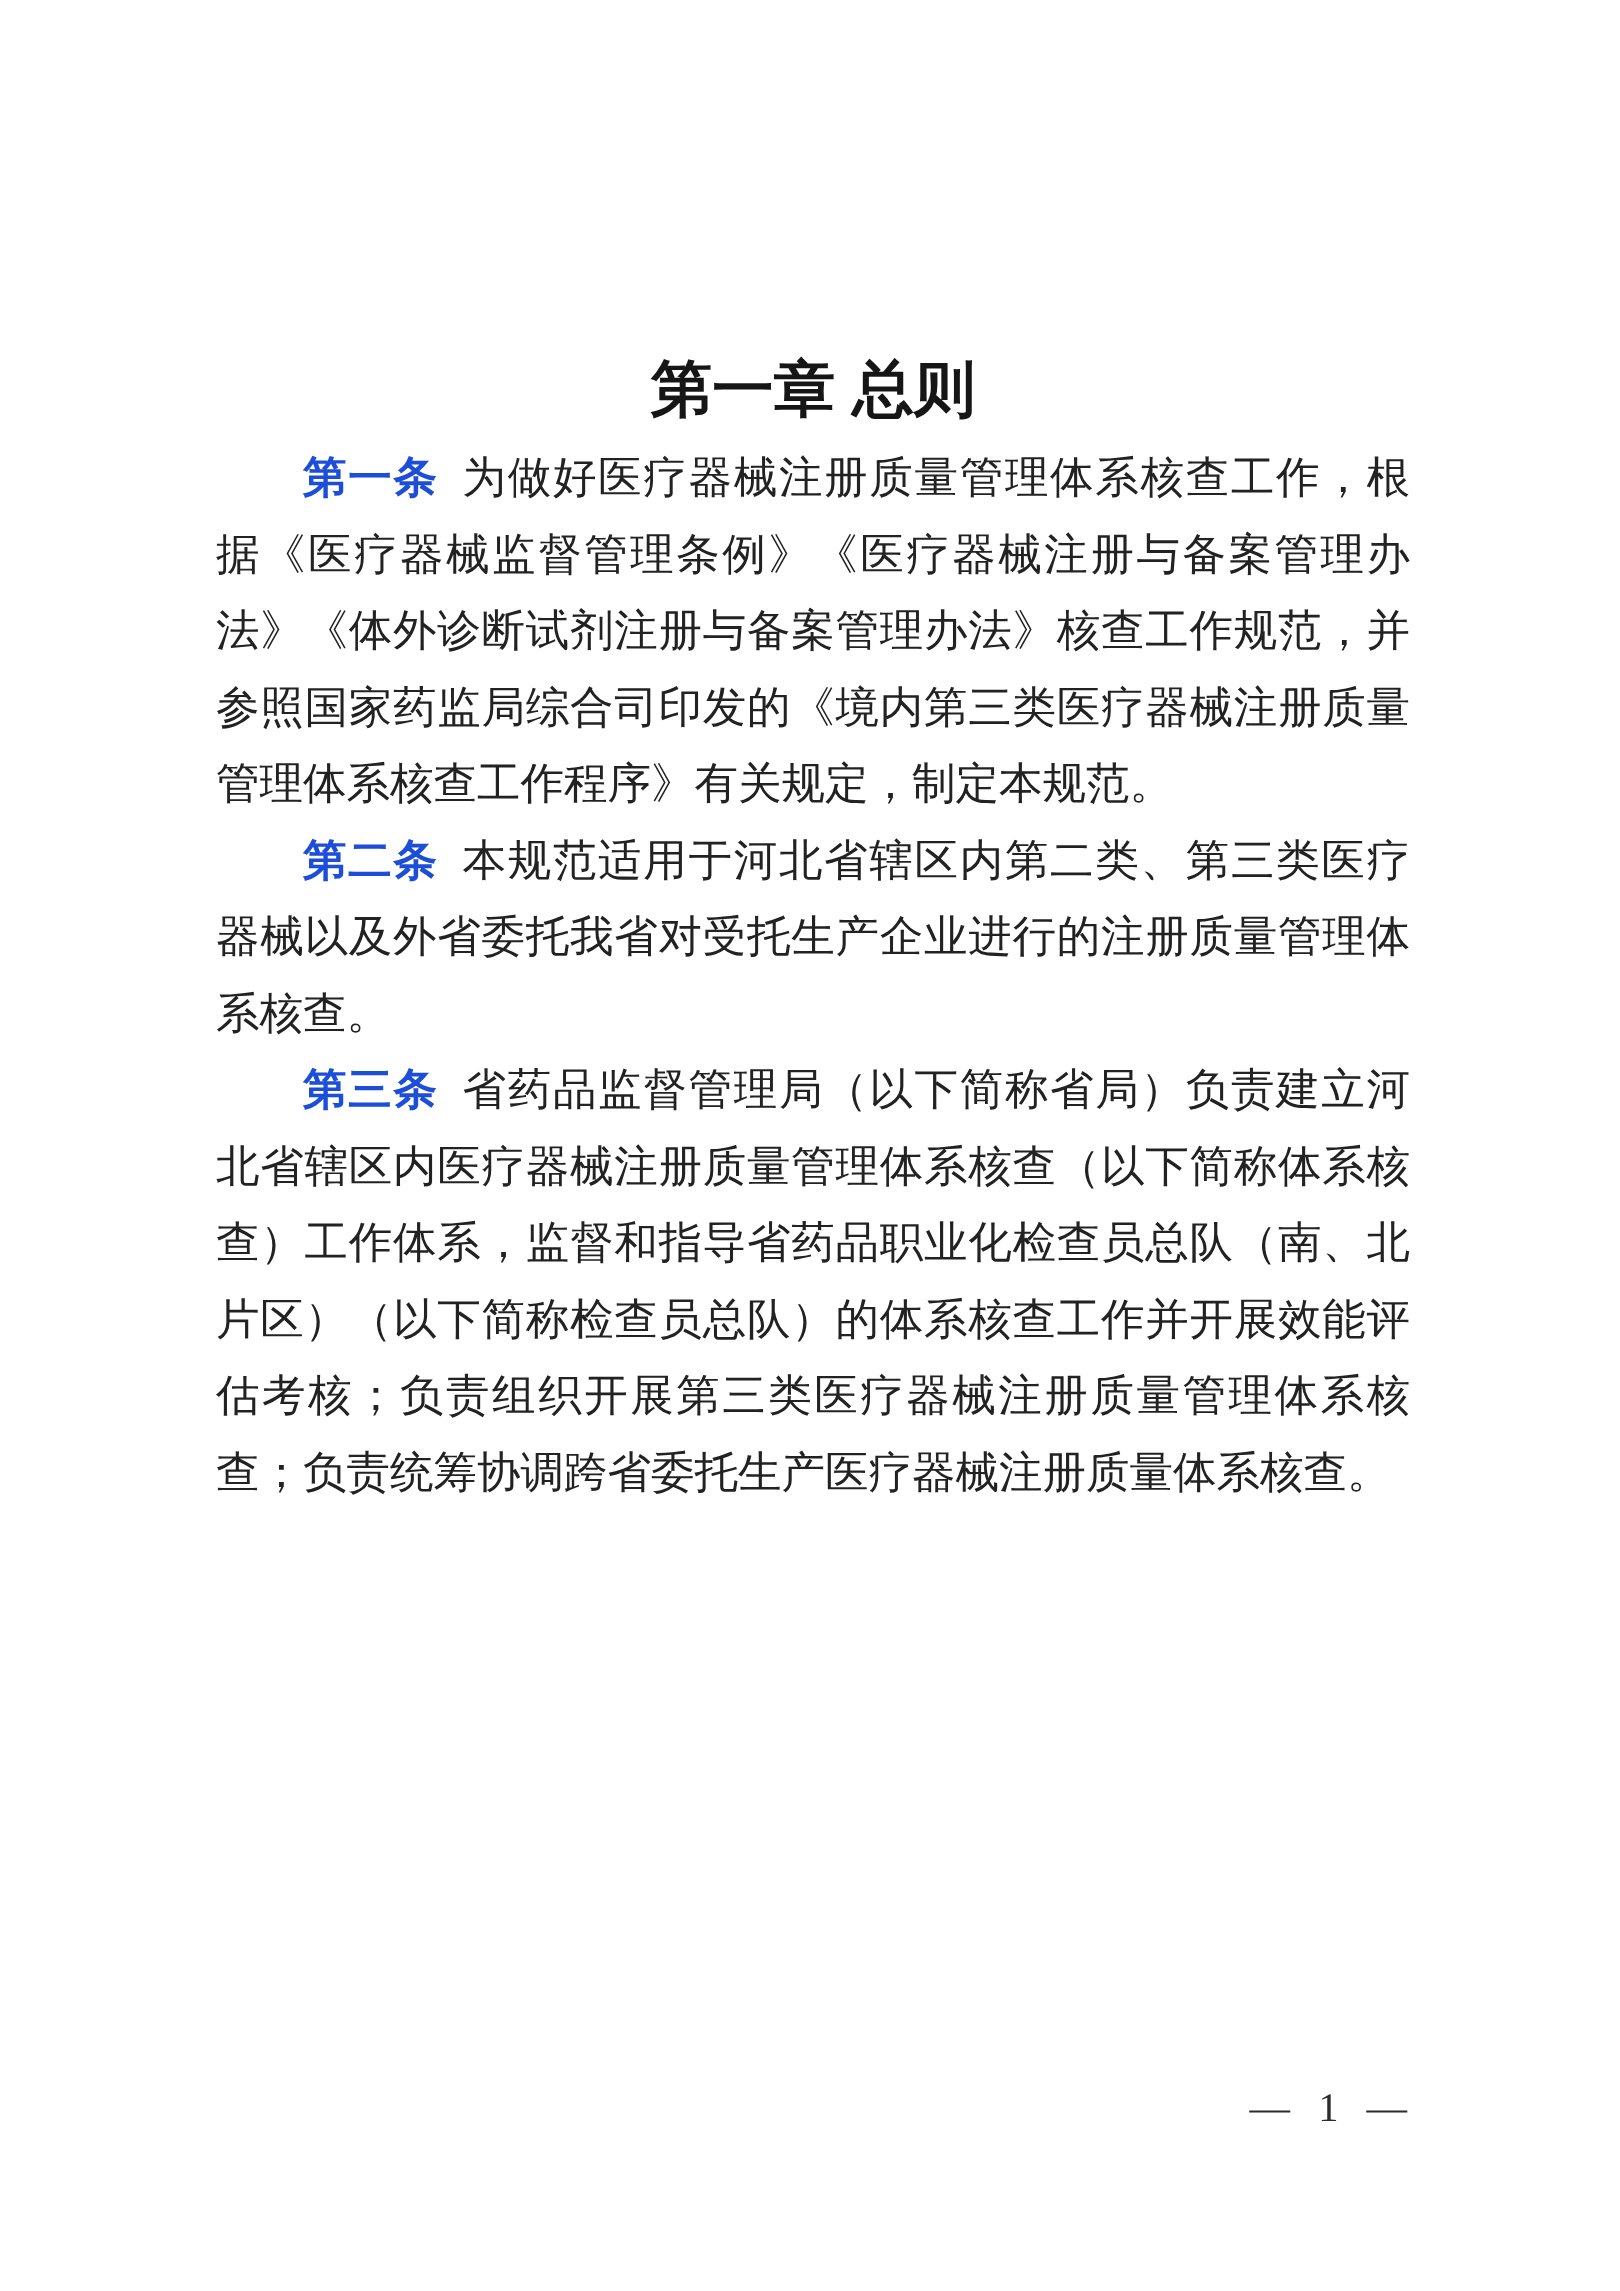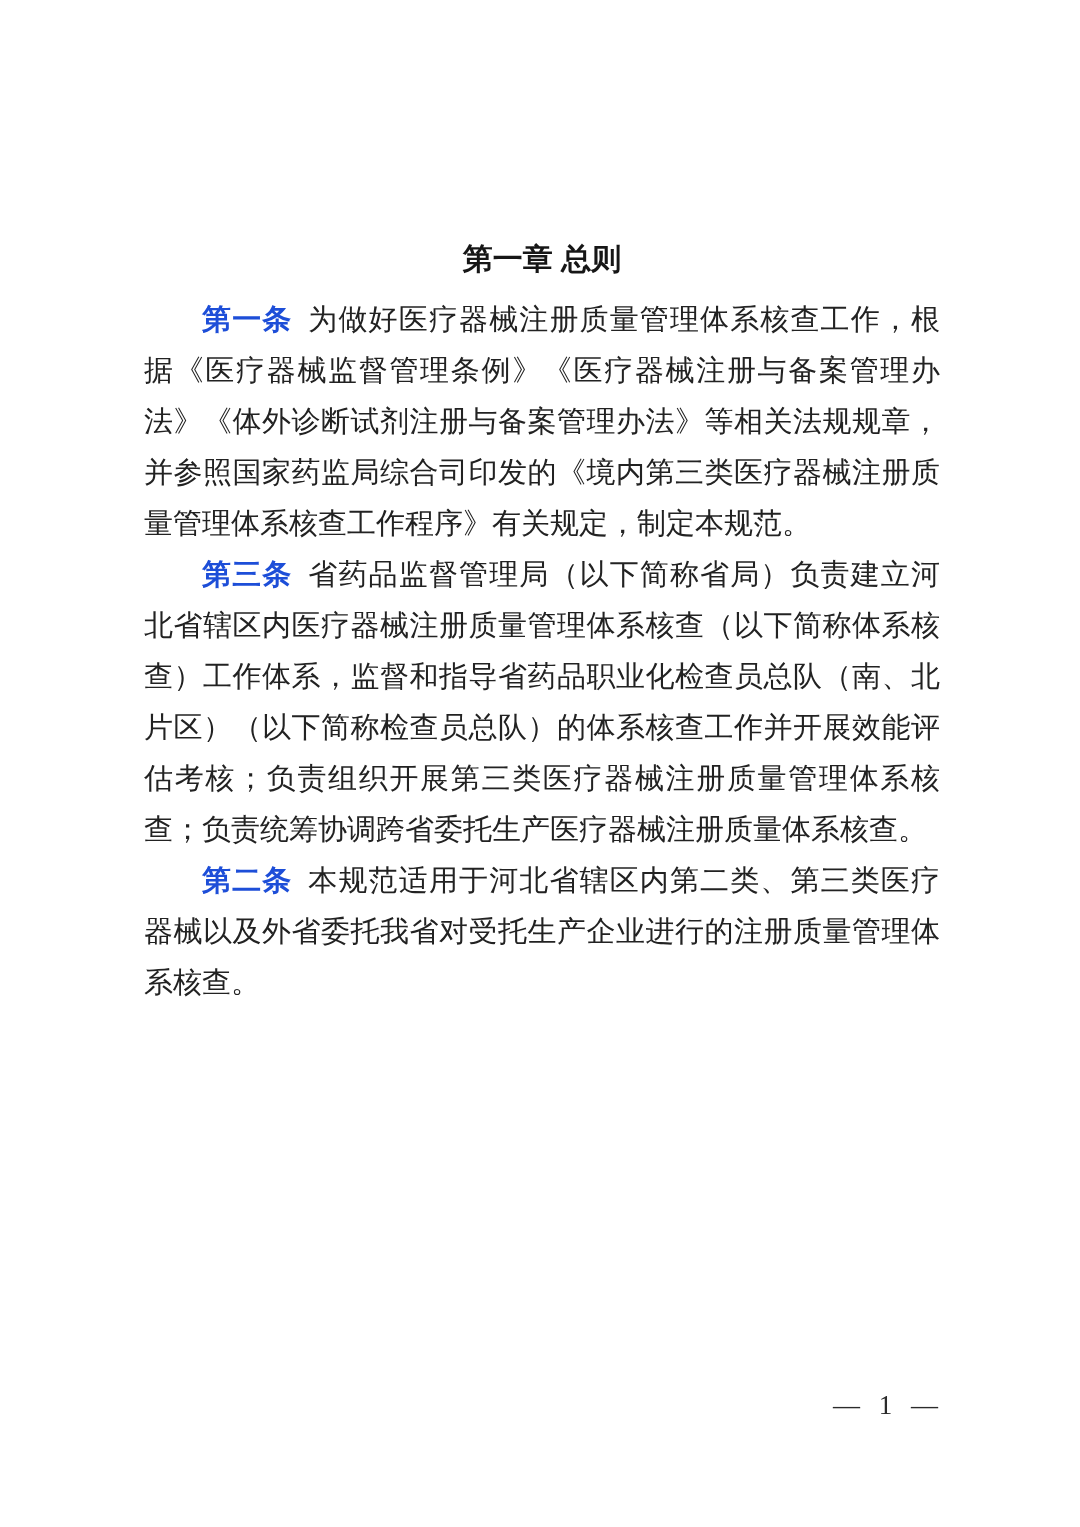--- a/index.html
+++ b/index.html
@@ -26,21 +26,21 @@
     font-size: 42px;
     line-height: 57px;
     letter-spacing: 1px;
     color: #111111;
   }
   .chapter-heading {
     margin: 0 0 16px 0;
     text-align: center;
     font-family: "Liberation Sans", "DejaVu Sans", sans-serif;
     font-weight: 700;
-    font-size: 30px;
+    font-size: 41px;
     line-height: 38px;
     color: #161616;
   }
   .body-para {
     margin: 0;
     font-family: "Liberation Serif", "DejaVu Serif", serif;
     font-size: 29px;
     line-height: 51px;
     text-align: justify;
     text-align-last: left;
@@ -66,27 +66,27 @@
 </style>
 </head>
 <body>
 
 <div class="page">
 
 
   <h2 class="chapter-heading">第一章 总则</h2>
 
   <p class="body-para">
-    <b class="article-lead">第一条</b><span>为做好医疗器械注册质量管理体系核查工作，根据《医疗器械监督管理条例》《医疗器械注册与备案管理办法》《体外诊断试剂注册与备案管理办法》等相关法规规章，并参照国家药监局综合司印发的《境内第三类医疗器械注册质量管理体系核查工作程序》有关规定，制定本规范。</span>
+    <b class="article-lead">第一条</b><span>为做好医疗器械注册质量管理体系核查工作，根据《医疗器械监督管理条例》《医疗器械注册与备案管理办法》《体外诊断试剂注册与备案管理办法》核查工作规范，并参照国家药监局综合司印发的《境内第三类医疗器械注册质量管理体系核查工作程序》有关规定，制定本规范。</span>
+  </p>
+
+  <p class="body-para">
+    <b class="article-lead">第二条</b><span>本规范适用于河北省辖区内第二类、第三类医疗器械以及外省委托我省对受托生产企业进行的注册质量管理体系核查。</span>
   </p>
 
   <p class="body-para">
     <b class="article-lead">第三条</b><span>省药品监督管理局（以下简称省局）负责建立河北省辖区内医疗器械注册质量管理体系核查（以下简称体系核查）工作体系，监督和指导省药品职业化检查员总队（南、北片区）（以下简称检查员总队）的体系核查工作并开展效能评估考核；负责组织开展第三类医疗器械注册质量管理体系核查；负责统筹协调跨省委托生产医疗器械注册质量体系核查。</span>
-  </p>
-
-  <p class="body-para">
-    <b class="article-lead">第二条</b><span>本规范适用于河北省辖区内第二类、第三类医疗器械以及外省委托我省对受托生产企业进行的注册质量管理体系核查。</span>
   </p>
 
 
   <div class="page-number">— 1 —</div>
 
 </div>
 
 </body></html>

